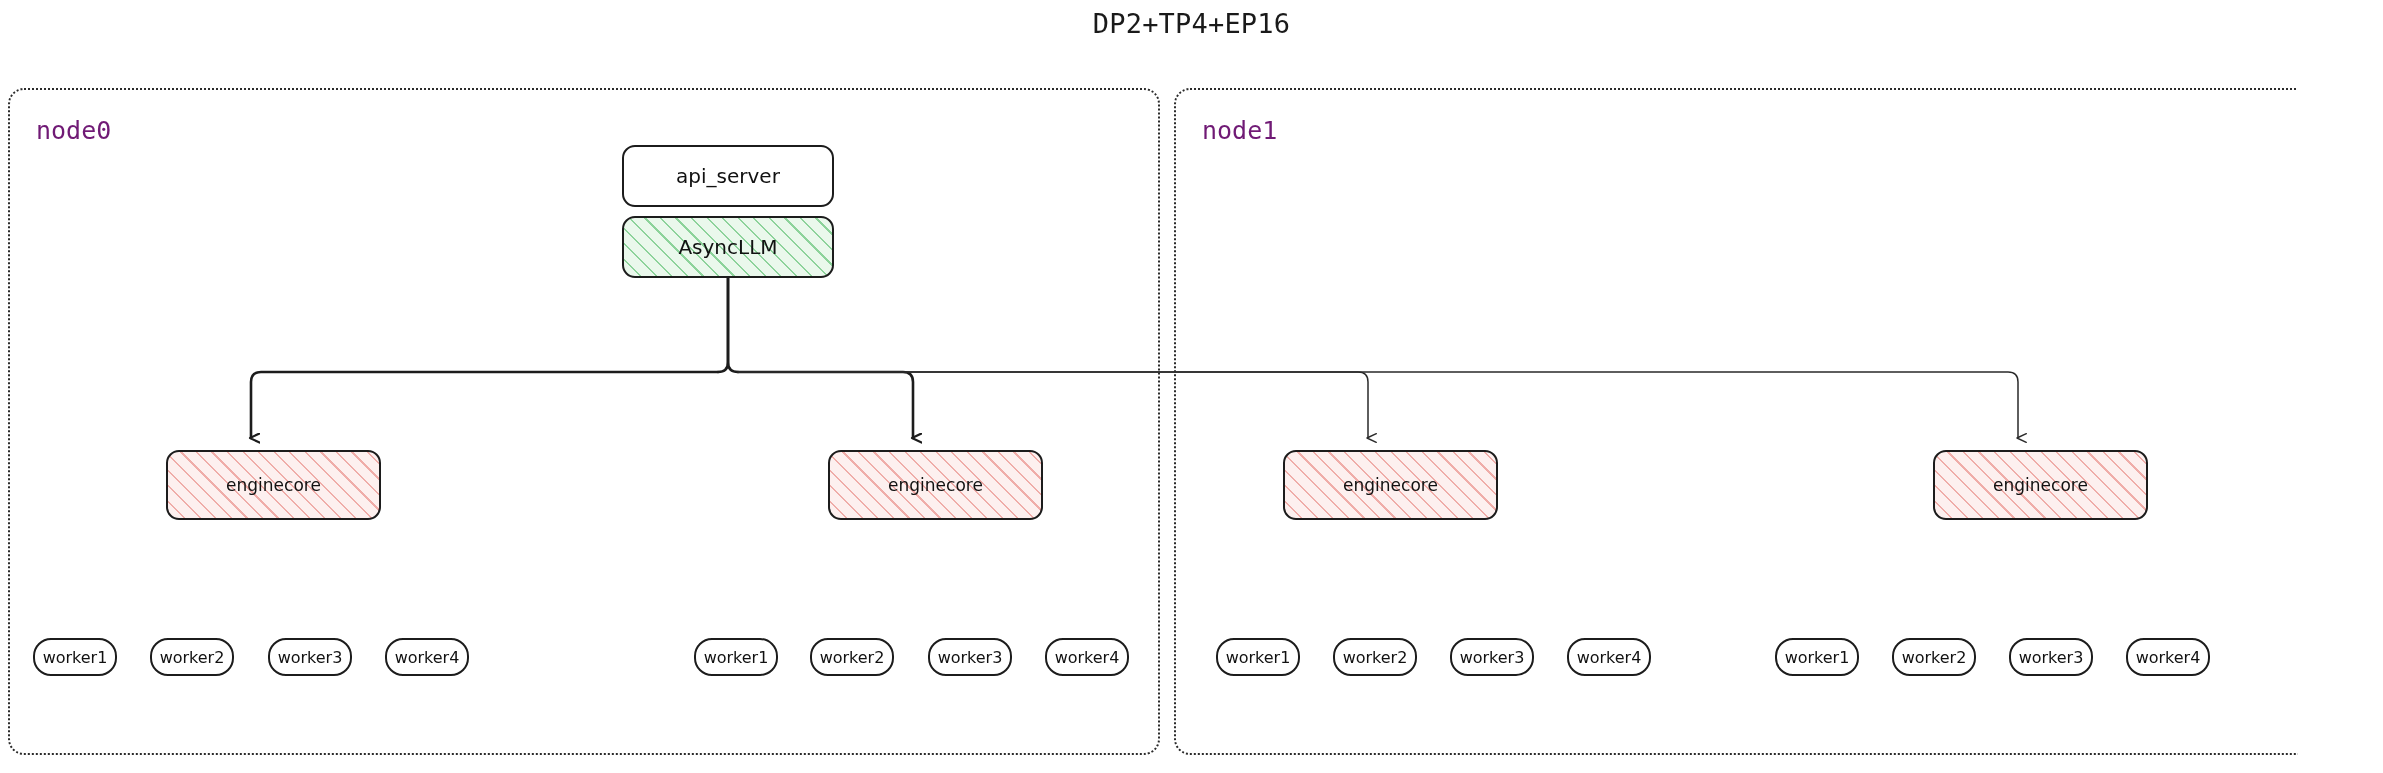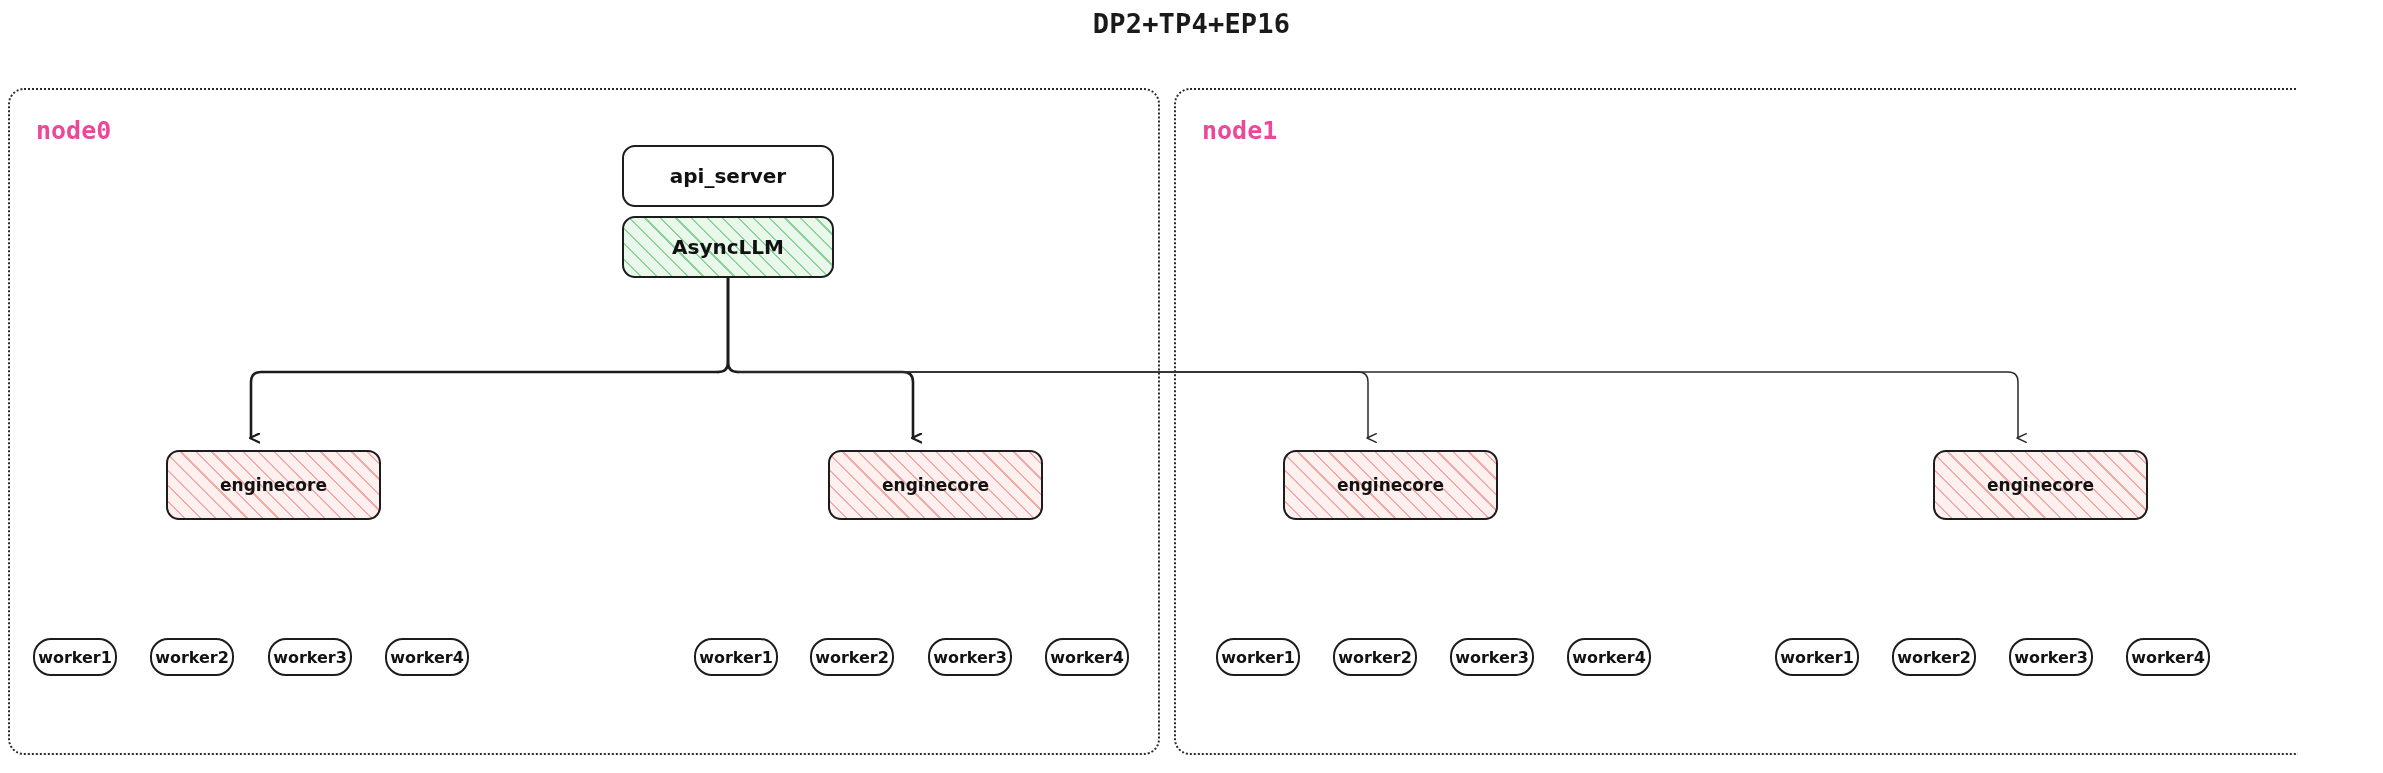--- a/index.html
+++ b/index.html
@@ -9,21 +9,20 @@
   }
   body {
     font-family: "DejaVu Sans", sans-serif;
   }
   #canvas {
     position: relative;
     width: 2298px;
     height: 773px;
     background: #ffffff;
     overflow: hidden;
-    font-weight: bold;
   }
   #wires {
     position: absolute;
     left: 0;
     top: 0;
     width: 2383px;
     height: 773px;
     pointer-events: none;
   }
 
@@ -48,21 +47,21 @@
     border-radius: 16px;
     box-sizing: border-box;
     background: transparent;
   }
   .node-label {
     position: absolute;
     left: 26px;
     top: 26px;
     font-family: "DejaVu Sans Mono", monospace;
     font-size: 25px;
-    color: #ec4899;
+    color: #701a75;
     white-space: nowrap;
   }
 
   
   .box {
     position: absolute;
     box-sizing: border-box;
     display: flex;
     align-items: center;
     justify-content: center;

